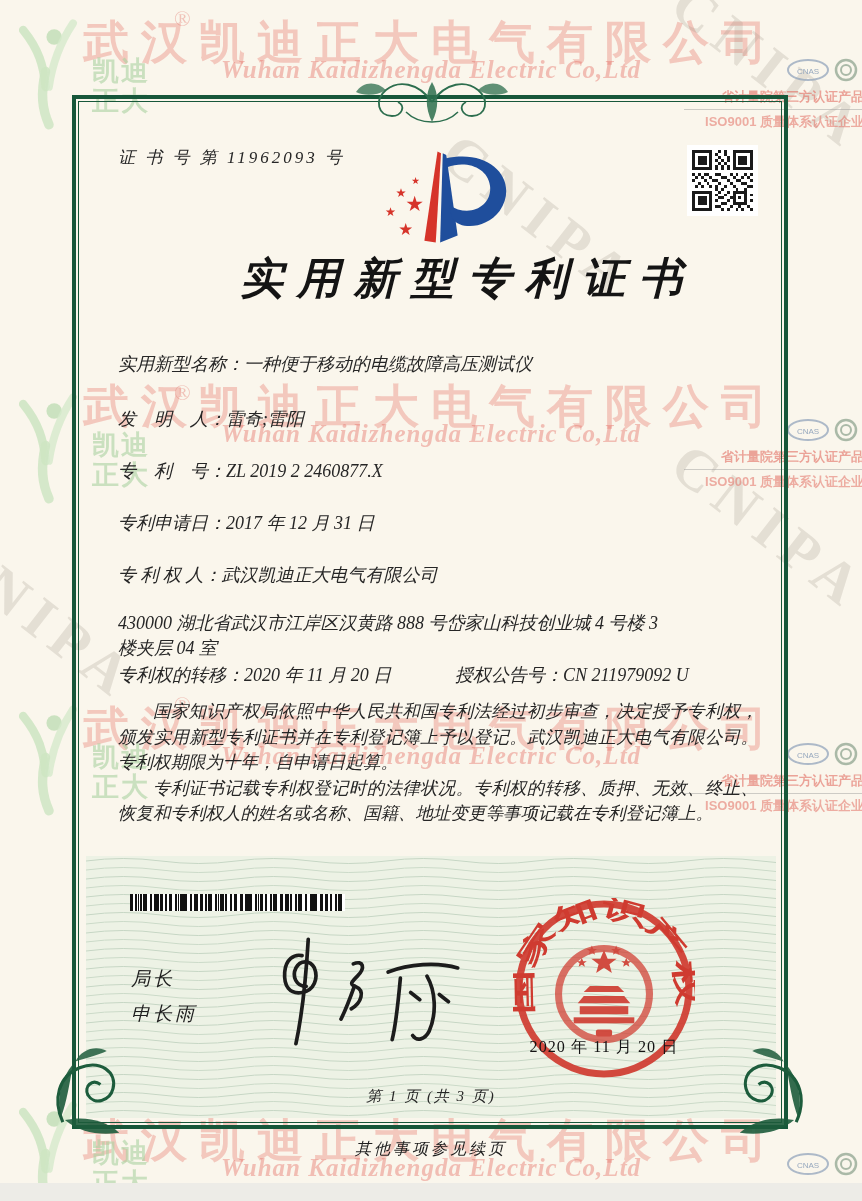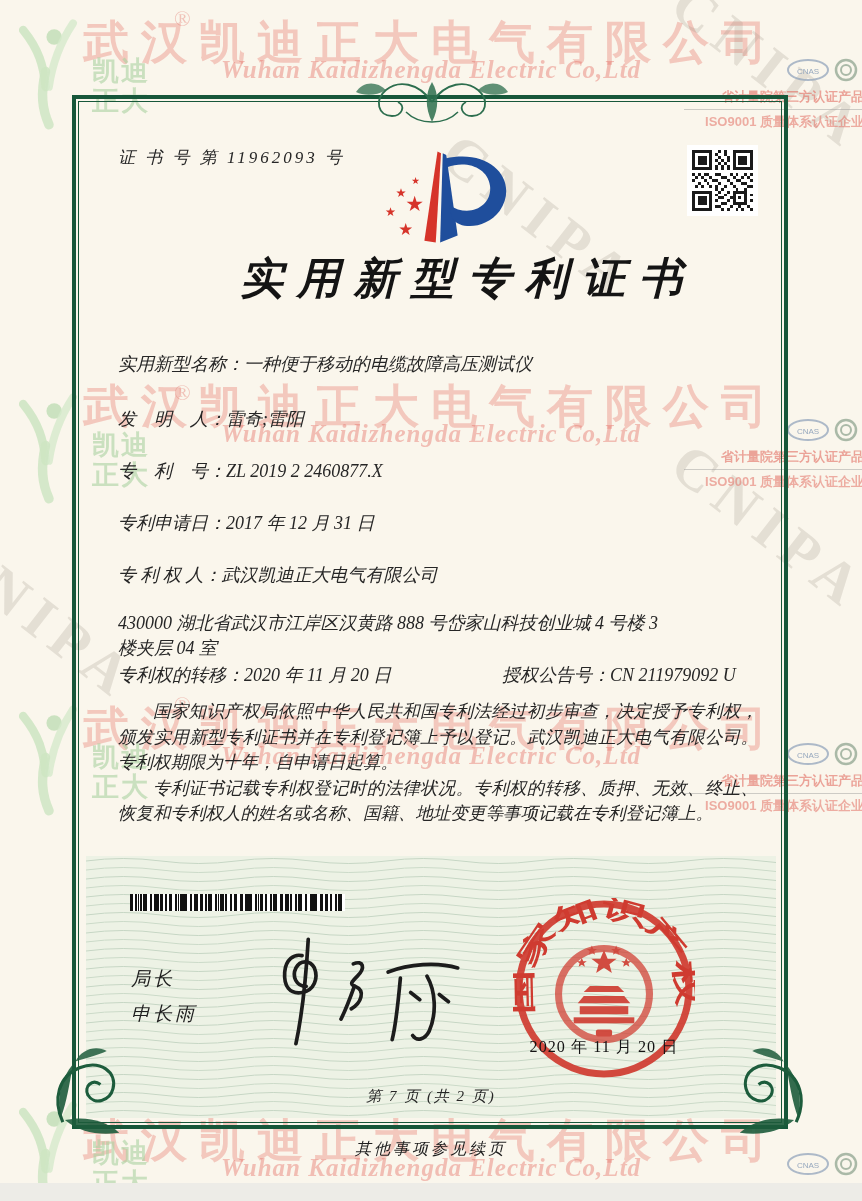--- a/index.html
+++ b/index.html
@@ -30,21 +30,21 @@
   .frame-inner{position:absolute;left:2px;top:2px;right:2px;bottom:2px;border:1.5px solid #17573a;}
   .guilloche{left:86px;top:856px;width:690px;height:262px;z-index:1;}
   
   .content{z-index:3;color:#262626;font-style:italic;}
   .certno{left:118px;top:146px;font-size:17px;letter-spacing:3px;}
   .doc-title{left:0;top:250px;width:862px;text-align:center;font-size:43px;font-weight:700;
              letter-spacing:14px;color:#141414;margin-left:37px;}
   .row{left:118px;width:640px;display:flex;font-size:18px;line-height:25px;}
   .row .lab{white-space:pre;flex:0 0 auto;text-align:center;}
   .row .val{flex:0 0 auto;max-width:545px;}
-  .pair2{position:absolute;left:337px;top:0;white-space:nowrap;margin-left:47px;}
+  .pair2{position:absolute;left:337px;top:0;white-space:nowrap;}
   .paras{left:118px;top:699px;width:640px;font-size:17.5px;line-height:25.5px;text-align:justify;}
   .paras p{margin:0;text-indent:2em;}
   .barcode{left:130px;top:894px;width:215px;height:17px;background-color:#fff;
     background-image:repeating-linear-gradient(90deg,#111 0 2px,rgba(0,0,0,0) 2px 5px),
       repeating-linear-gradient(90deg,#111 0 1px,rgba(0,0,0,0) 1px 8px),
       repeating-linear-gradient(90deg,#111 0 3px,rgba(0,0,0,0) 3px 13px);}
   .comm{left:131px;font-size:19px;letter-spacing:3px;color:#1e1e1e;}
   .pageinfo{left:0;top:1087px;width:862px;text-align:center;font-size:15px;letter-spacing:2px;}
   .footnote{left:0;top:1139px;width:862px;text-align:center;font-size:16px;letter-spacing:3px;color:#1e1e1e;}
   .bottom-strip{left:0;top:1183px;width:862px;height:18px;background:#edecE7;z-index:4;}
@@ -303,15 +303,15 @@
     <rect x="66" y="107" width="48" height="8"></rect>
     <rect x="60" y="118" width="60" height="6"></rect>
     <rect x="82" y="130" width="16" height="7" rx="2"></rect>
   </g>
   <text font-size="26" font-weight="bold" fill="#cf3b30" font-family="Liberation Serif,serif">
     <textPath href="#sealArc" startOffset="6" textLength="310" lengthAdjust="spacingAndGlyphs">国家知识产权局</textPath>
   </text>
   <text x="90" y="152" font-size="16" text-anchor="middle" fill="#141414" letter-spacing="1" font-family="Liberation Serif,serif">2020 年 11 月 20 日</text>
 </svg>
 
-<div class="abs content pageinfo">第 7 页 (共 2 页)</div>
+<div class="abs content pageinfo">第 1 页 (共 3 页)</div>
 <div class="abs content footnote">其他事项参见续页</div>
 <div class="abs bottom-strip"></div>
 
 </body></html>

